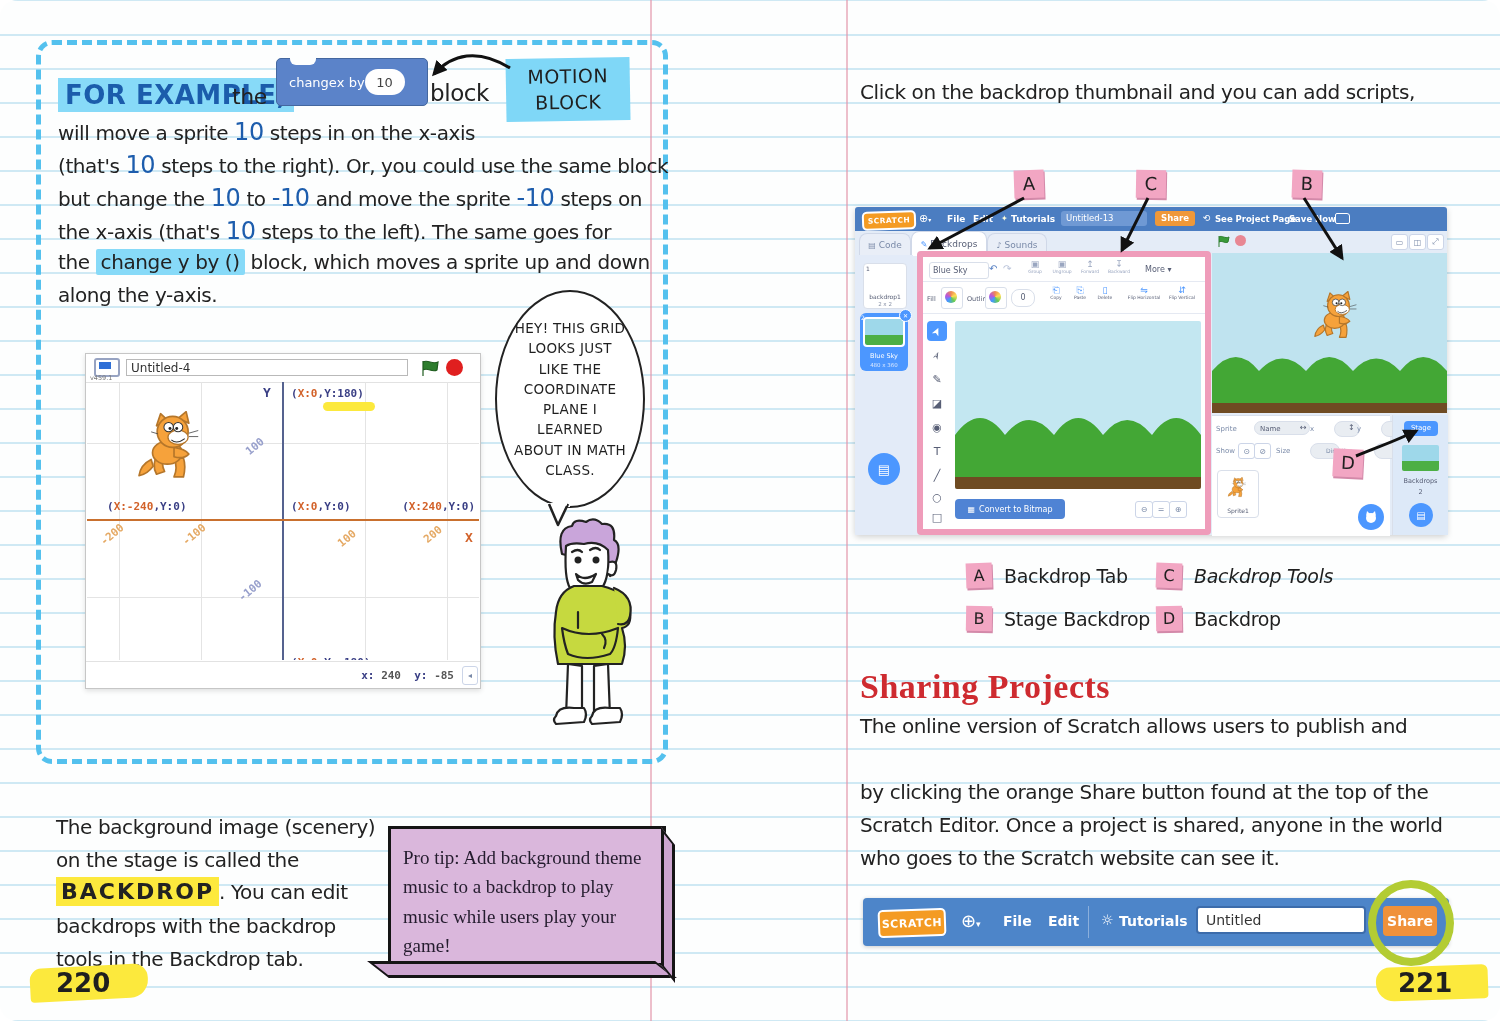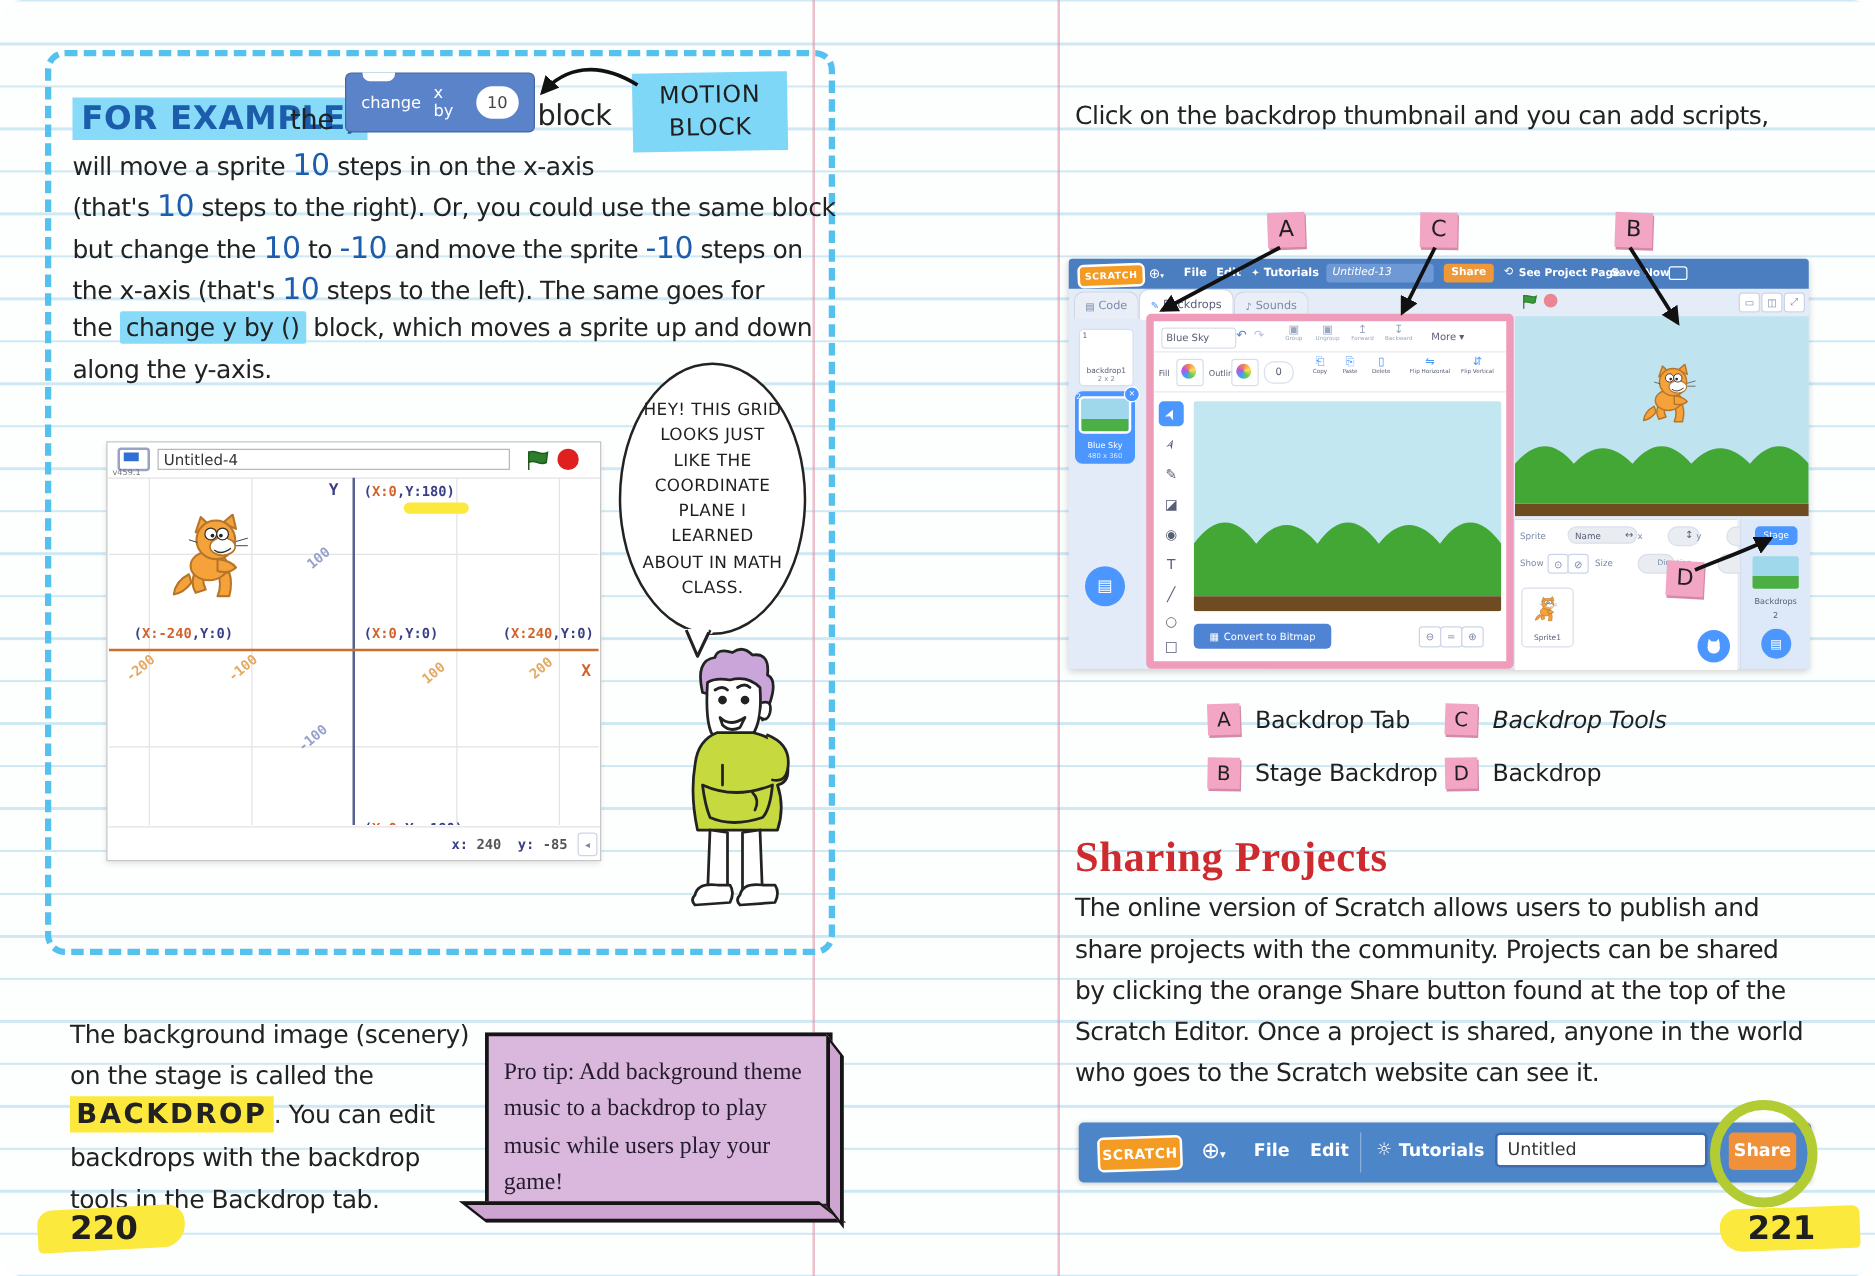--- a/index.html
+++ b/index.html
@@ -11,21 +11,21 @@
   .a{position:absolute;}
   .hand{font-size:20px;letter-spacing:-0.4px;color:#222;white-space:nowrap;}
   .num{font-size:24px;color:#1d5dad;font-weight:500;}
   .hl{background:#87daf8;padding:1px 5px;border-radius:2px;}
   .marginline{position:absolute;top:0;bottom:0;width:2px;background:rgba(226,148,168,.6);}
   
   .dashbox{border:5px dashed #54c1ee;border-radius:16px;}
   .lead{color:#1b5cab;font-weight:bold;font-size:26px;letter-spacing:.5px;background:#87daf8;padding:2px 7px;}
   
   .mblock{background:#5b83c9;border:1px solid #44679f;border-radius:5px;color:#fff;
-    display:flex;align-items:center;gap:10px;padding:0 12px;font-size:13px;}
+    display:flex;align-items:center;padding:0 12px;font-size:13px;}
   .mblock .oval{background:#fff;color:#444;border-radius:13px;width:40px;height:26px;
     display:flex;align-items:center;justify-content:center;font-size:13px;}
   .mnotch{position:absolute;width:26px;height:7px;background:#fdfefe;border-radius:0 0 6px 6px;}
   .mlabel{background:#7fd7f7;text-align:center;font-size:19px;line-height:1.35;letter-spacing:.5px;
     padding:6px 4px;transform:rotate(-1deg);font-weight:500;}
   
   .shot{background:#fff;border:1px solid #c6c6c6;box-shadow:0 2px 5px rgba(0,0,0,.12);}
   .coord{font-family:"DejaVu Sans Mono",monospace;font-size:11px;font-weight:bold;white-space:nowrap;}
   .coord i,.coord u{font-style:normal;text-decoration:none;color:#3a3f85;}
   .coord b{color:#d2622a;font-weight:bold;}
@@ -234,21 +234,21 @@
 
   <div class="a editor" style="left:855px;top:207px;width:592px;height:328px;">
 
     <div class="a topbar" style="left:0;top:0;width:592px;height:24px;border-radius:3px 3px 0 0;">
       <div class="a pill-logo" style="left:7px;top:4px;width:50px;height:15px;font-size:7.5px;letter-spacing:.5px;transform:rotate(-2deg);">SCRATCH</div>
       <div class="a" style="left:64px;top:5px;color:#fff;font-size:11px;">⊕<span style="font-size:6px;">▾</span></div>
       <div class="a menu-item" style="left:92px;top:7px;">File</div>
       <div class="a menu-item" style="left:118px;top:7px;">Edit</div>
       <div class="a" style="left:146px;top:7px;color:#ffd;font-size:8px;">✦</div>
       <div class="a menu-item" style="left:156px;top:7px;">Tutorials</div>
-      <div class="a" style="left:206px;top:4px;width:86px;height:15px;background:#6f99d4;border-radius:3px;color:#fff;font-size:8.5px;line-height:15px;padding-left:5px;box-sizing:border-box;font-style:italic;">Untitled-13</div>
+      <div class="a" style="left:206px;top:4px;width:86px;height:15px;background:#6f99d4;border-radius:3px;color:#fff;font-size:8.5px;line-height:15px;padding-left:5px;box-sizing:border-box;">Untitled-13</div>
       <div class="a" style="left:300px;top:4px;width:40px;height:15px;background:#ef9839;border-radius:3px;color:#fff;font-size:8.5px;font-weight:bold;text-align:center;line-height:15px;">Share</div>
       <div class="a" style="left:348px;top:6px;color:#fff;font-size:9px;">⟲</div>
       <div class="a menu-item" style="left:360px;top:7px;font-size:8.5px;">See Project Page</div>
       <div class="a menu-item" style="left:434px;top:7px;font-size:8.5px;">Save Now</div>
       <div class="a" style="left:480px;top:6px;width:13px;height:9px;border:1.5px solid #fff;border-radius:2px 3px 2px 2px;"></div>
     </div>
 
     <div class="a tab" style="left:4px;top:26px;width:50px;height:22px;">
         <span style="font-size:8px;">▤</span>
         <span>Code</span>
@@ -425,21 +425,20 @@
   <div class="a legend-label" style="left:1004px;top:565px;">Backdrop Tab</div>
   <div class="a sticky" style="left:1156px;top:563px;width:26px;height:25px;line-height:25px;font-size:16px;transform:rotate(2deg);">C</div>
   <div class="a legend-label" style="left:1194px;top:565px;font-style:italic;">Backdrop Tools</div>
   <div class="a sticky" style="left:966px;top:606px;width:26px;height:25px;line-height:25px;font-size:16px;transform:rotate(1deg);">B</div>
   <div class="a legend-label" style="left:1004px;top:608px;">Stage Backdrop</div>
   <div class="a sticky" style="left:1156px;top:606px;width:26px;height:25px;line-height:25px;font-size:16px;transform:rotate(-1deg);">D</div>
   <div class="a legend-label" style="left:1194px;top:608px;">Backdrop</div>
 
   <div class="a red-head" style="left:860px;top:668px;">Sharing Projects</div>
   <div class="a hand" style="left:860px;top:714px;">The online version of Scratch allows users to publish and</div>
-  <div class="a hand" style="left:860px;top:747px;">share projects with the community. Projects can be shared</div>
   <div class="a hand" style="left:860px;top:780px;">by clicking the orange Share button found at the top of the</div>
   <div class="a hand" style="left:860px;top:813px;">Scratch Editor. Once a project is shared, anyone in the world</div>
   <div class="a hand" style="left:860px;top:846px;">who goes to the Scratch website can see it.</div>
 
   <div class="a toolbar2" style="left:863px;top:898px;width:586px;height:48px;">
     <div class="a pill-logo" style="left:15px;top:11px;width:64px;height:24px;font-size:11px;letter-spacing:.5px;transform:rotate(-2deg);">SCRATCH</div>
     <div class="a" style="left:98px;top:12px;color:#fff;font-size:18px;">⊕<span style="font-size:9px;">▾</span></div>
     <div class="a mi" style="left:140px;top:15px;">File</div>
     <div class="a mi" style="left:185px;top:15px;">Edit</div>
     <div class="a" style="left:225px;top:8px;width:1px;height:32px;background:rgba(255,255,255,.35);"></div>

